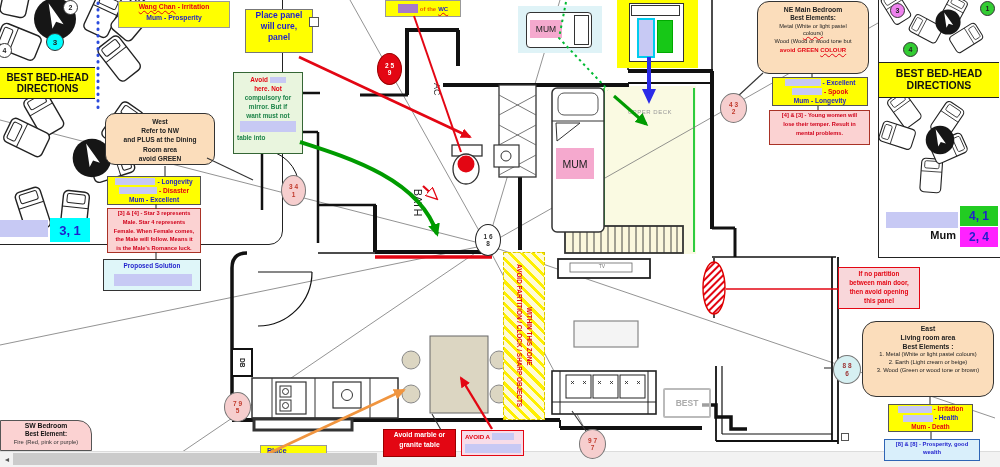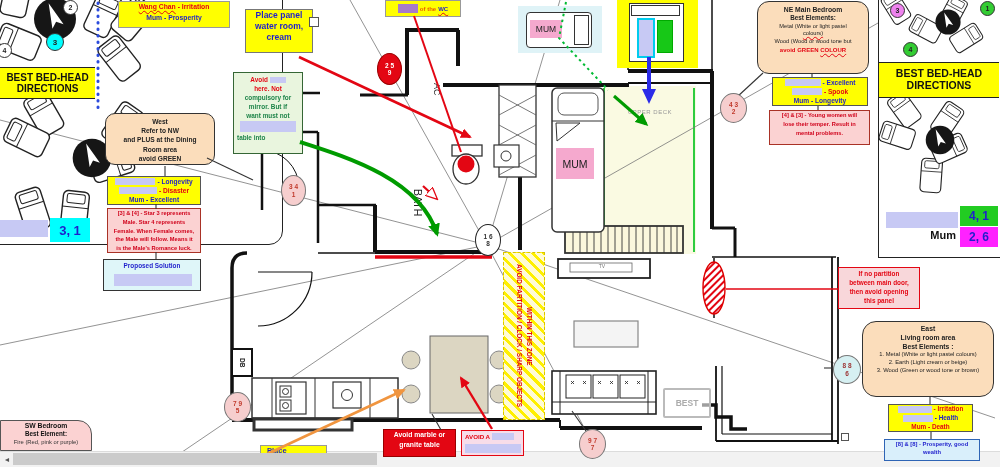--- a/index.html
+++ b/index.html
@@ -261,37 +261,37 @@
   <div class="badge" style="left:-3px;top:43px">4</div>
   <div class="lav" style="left:0;top:220px;width:48px;height:17px"></div>
   <div class="score" style="left:50px;top:218px;width:40px;height:24px;background:#00FFFF;font-size:13px">3, 1</div>
 
   <div class="badge" style="left:890px;top:3px;background:#EE82EE">3</div>
   <div class="badge" style="left:903px;top:42px;background:#33CC33">4</div>
   <div class="badge" style="left:980px;top:1px;background:#33CC33">1</div>
   <div class="lav" style="left:886px;top:212px;width:72px;height:16px"></div>
   <div class="score" style="left:960px;top:206px;width:38px;height:20px;background:#22CC22;font-size:12px">4, 1</div>
   <div class="abs" style="left:912px;top:229px;width:44px;height:16px;font-weight:bold;font-size:11px;color:#111;text-align:right;z-index:3">Mum</div>
-  <div class="score" style="left:960px;top:227px;width:38px;height:20px;background:#FF22FF;font-size:12px">2, 6</div>
+  <div class="score" style="left:960px;top:227px;width:38px;height:20px;background:#FF22FF;font-size:12px">2, 4</div>
 
   <div class="note yellow" style="left:118px;top:1px;width:112px;height:27px;font-size:6.8px;line-height:1.6">
     <div><span class="wavy" style="color:#E30613">Wang Chan</span><span style="color:#E30613"> - Irritation</span></div>
     <div style="color:#1F1FCC">Mum - Prosperity</div>
   </div>
 
   <div class="note yellow row" style="left:385px;top:0;width:76px;height:17px;font-size:6px">
     <span class="chip" style="width:20px;height:9px;background:#A77BC9"></span>
     <span style="color:#E85D00">of the </span>
     <span class="wavy" style="color:#1F1FCC">WC</span>
   </div>
 
   <div class="note yellow" style="left:245px;top:9px;width:68px;height:44px;font-size:8.5px;color:#1F1FCC;line-height:1.3;border:1px solid #777">
     <div>Place panel</div>
-    <div>water room,</div>
-    <div>cream</div>
+    <div>will cure,</div>
+    <div>panel</div>
   </div>
 
   <div class="note greenbox" style="left:233px;top:72px;width:70px;height:82px;font-size:6.4px;line-height:1.42;padding-top:2px">
     <div style="color:#E30613"><span>Avoid</span> <span class="chip" style="width:16px;height:6px"></span></div>
     <div style="color:#E30613">here. Not</div>
     <div style="color:#1E8449">compulsory for</div>
     <div style="color:#1E8449">mirror. But if</div>
     <div style="color:#1E8449">want must not</div>
     <div style="margin:1px auto;width:56px;height:11px;background:#C7C9F4"></div>
     <div style="color:#1E8449;text-align:left;padding-left:3px">table into</div>

